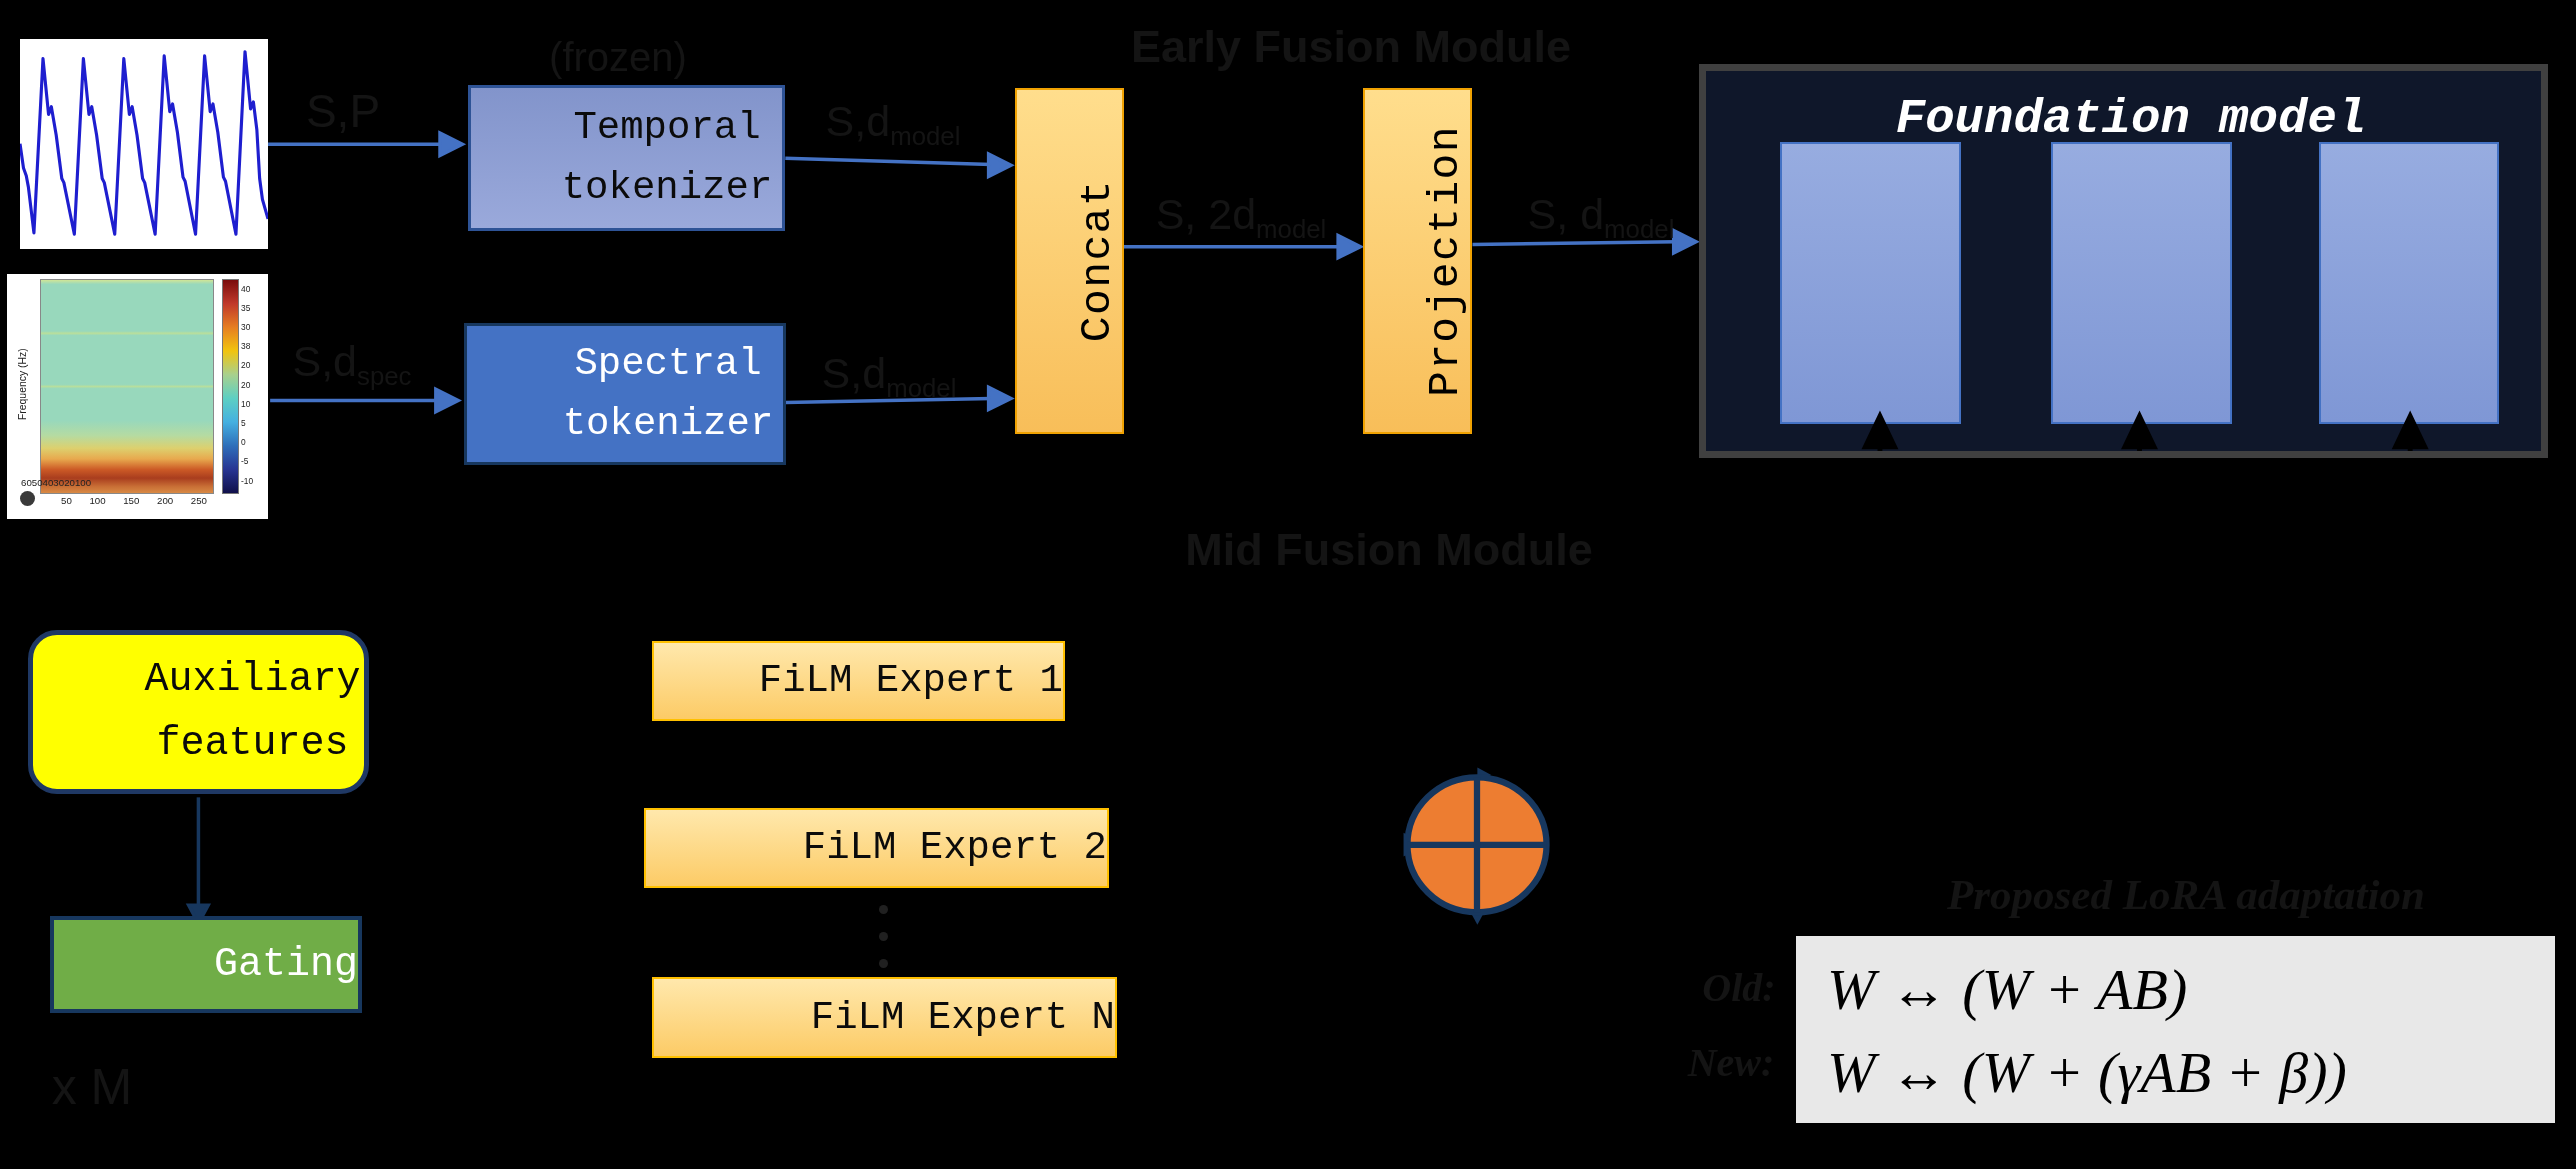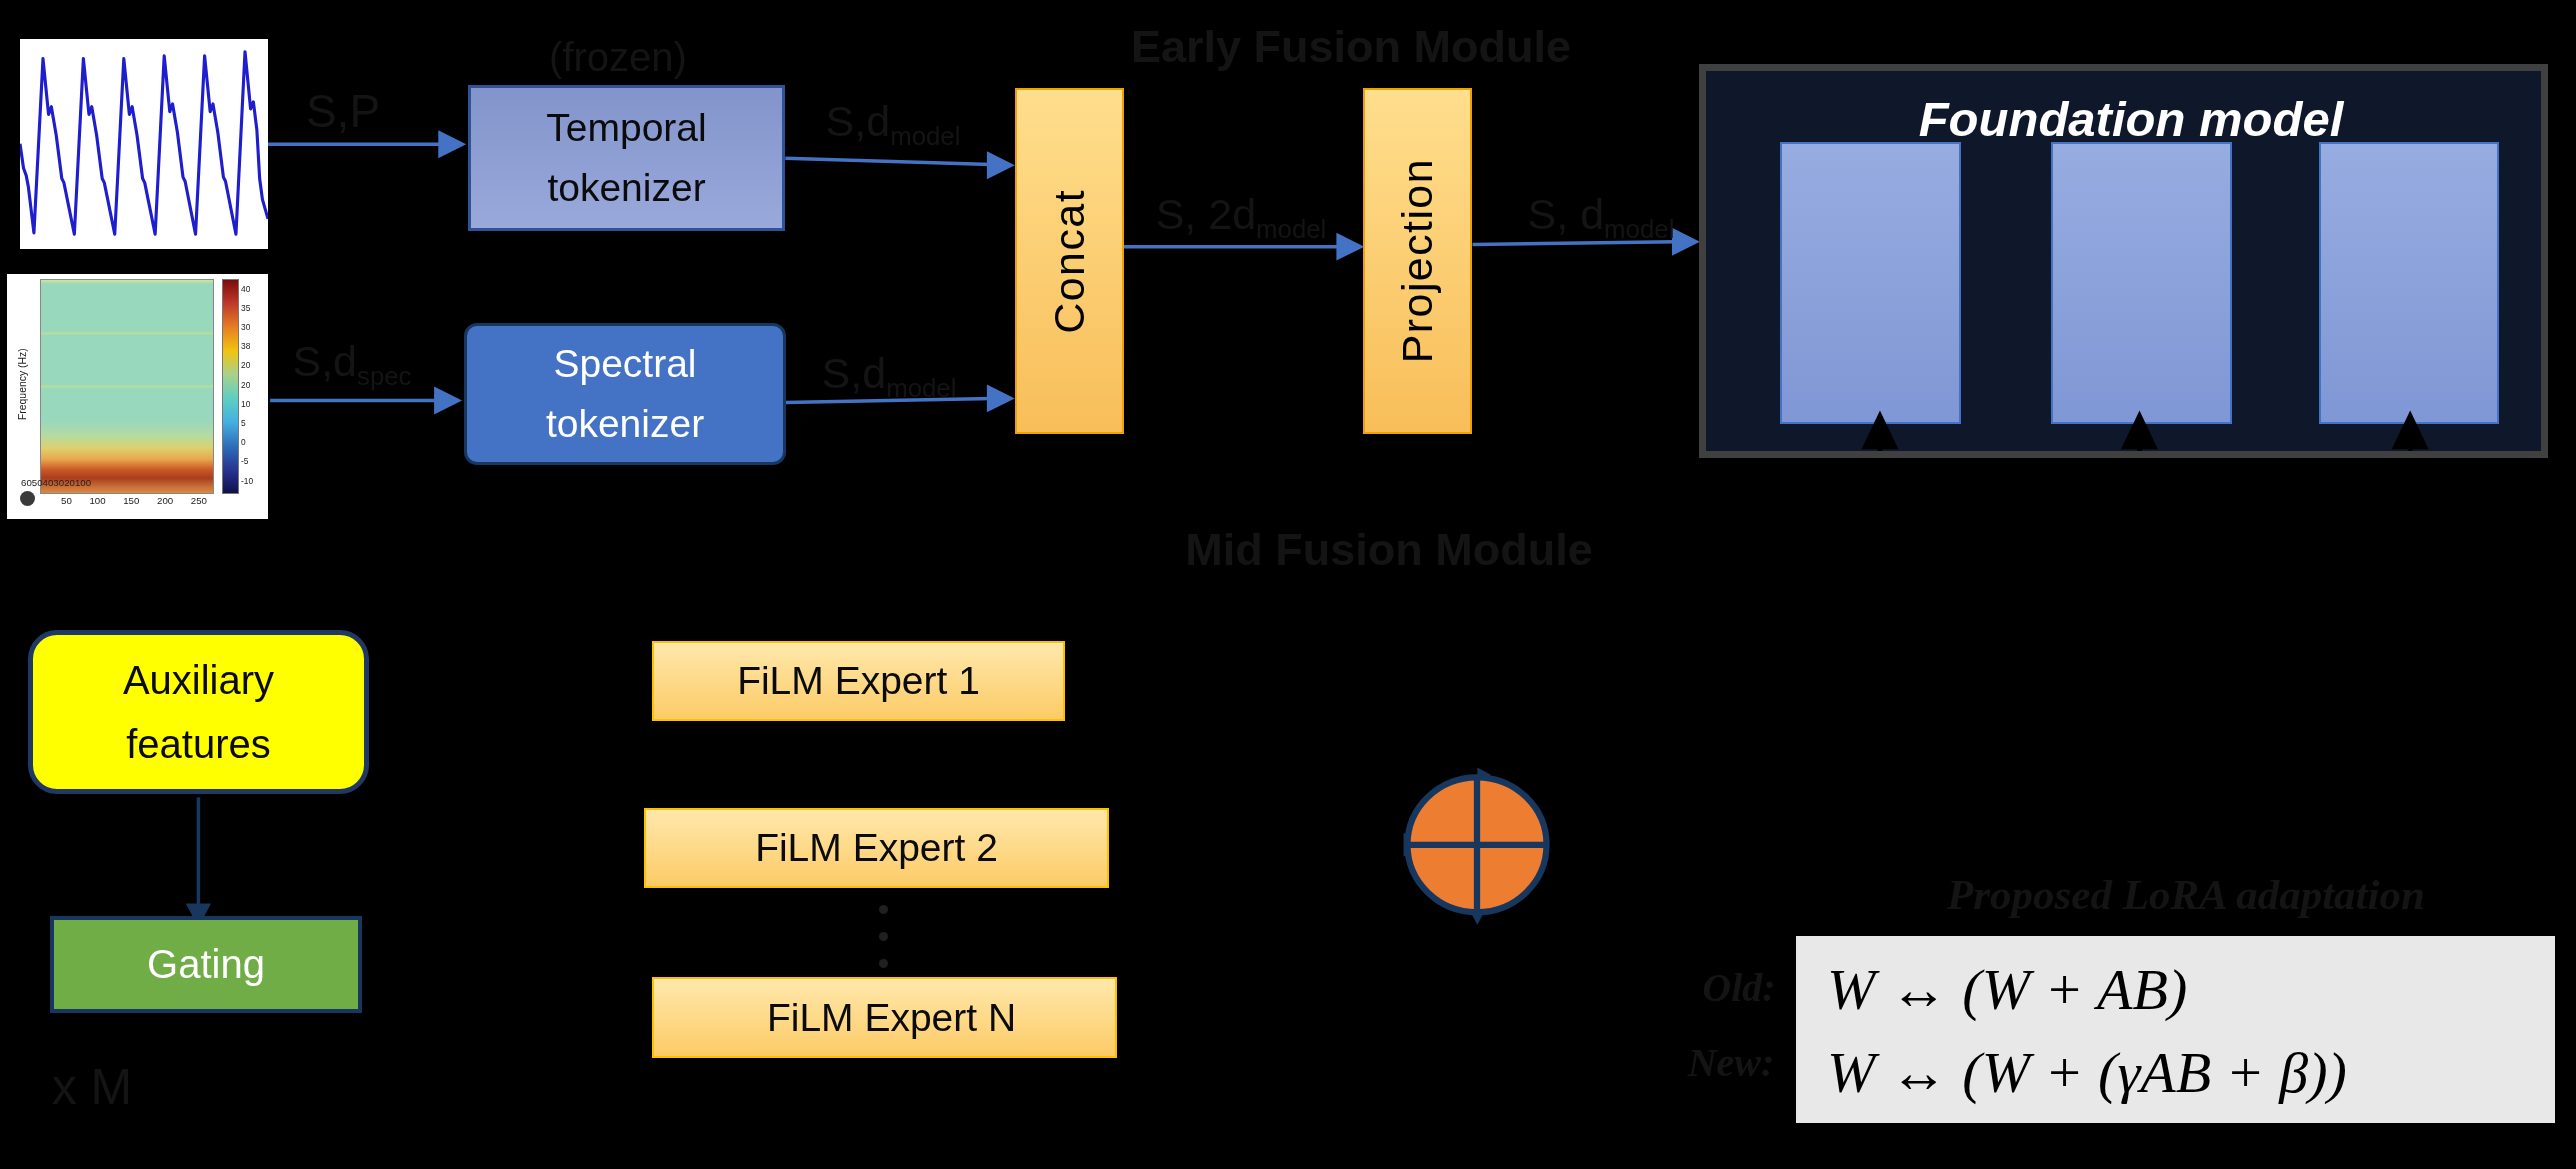--- a/index.html
+++ b/index.html
@@ -1,22 +1,22 @@
 <!DOCTYPE html>
 <html style="font-size:11px"><head>
 <meta charset="utf-8">
 <style>
   html,body{margin:0;padding:0;background:#000;}
   .stage{position:relative;width:2576px;height:1170px;background:#000;overflow:hidden;
          font-family:"Liberation Sans",sans-serif;}
   .abs{position:absolute;}
   .center-label{position:absolute;transform:translate(-50%,-50%);white-space:nowrap;}
   .hidden-text{color:#141414;} 
-  .box{position:absolute;display:flex;align-items:center;justify-content:center;
-       text-align:center;box-sizing:border-box;}
+  .box{position:absolute;display:flex;align-items:center;justify-content:flex-end;
+       text-align:center;box-sizing:border-box;font-family:Liberation Mono, monospace;}
   .tokenizer-temporal{background:linear-gradient(180deg,#8294cb,#9aa9db);
        border:3.5px solid #2e5396;color:#0b0b0b;font-size:39px;line-height:1.55;}
   .tokenizer-spectral{background:#4472c4;border:3.5px solid #17375e;color:#fff;
        font-size:39px;line-height:1.55;}
   .fusion-col{background:linear-gradient(180deg,#ffde8d,#f8be59);border:2.8px solid #f0a202;
        color:#000;font-size:43px;}
   .vtext{writing-mode:vertical-rl;transform:rotate(180deg);letter-spacing:1.4px;}
   .foundation{background:#0f172a;border:7px solid #404040;}
   .fm-rect{position:absolute;background:linear-gradient(180deg,#97ace0,#7f97d5);
        border:2.1px solid #4472c4;}
@@ -172,21 +172,21 @@
   <div class="center-label hidden-text flow-label" style="left:1241px;top:217px;">
     <span>S, 2d</span><span class="sub">model</span>
   </div>
   <div class="center-label hidden-text flow-label" style="left:1601px;top:217px;">
     <span>S, d</span><span class="sub">model</span>
   </div>
 
   <div class="box tokenizer-temporal" style="left:468px;top:85px;width:317px;height:146px;">
     <span style="max-width:230px;">Temporal tokenizer</span>
   </div>
-  <div class="box tokenizer-spectral" style="left:464px;top:323px;width:322px;height:142px;border-radius:13px;">
+  <div class="box tokenizer-spectral" style="left:464px;top:323px;width:322px;height:142px;">
     <span style="max-width:230px;">Spectral tokenizer</span>
   </div>
 
   <div class="box fusion-col" style="left:1015px;top:88px;width:109px;height:346px;">
     <span class="vtext">Concat</span>
   </div>
   <div class="box fusion-col" style="left:1363px;top:88px;width:109px;height:346px;">
     <span class="vtext">Projection</span>
   </div>
 

